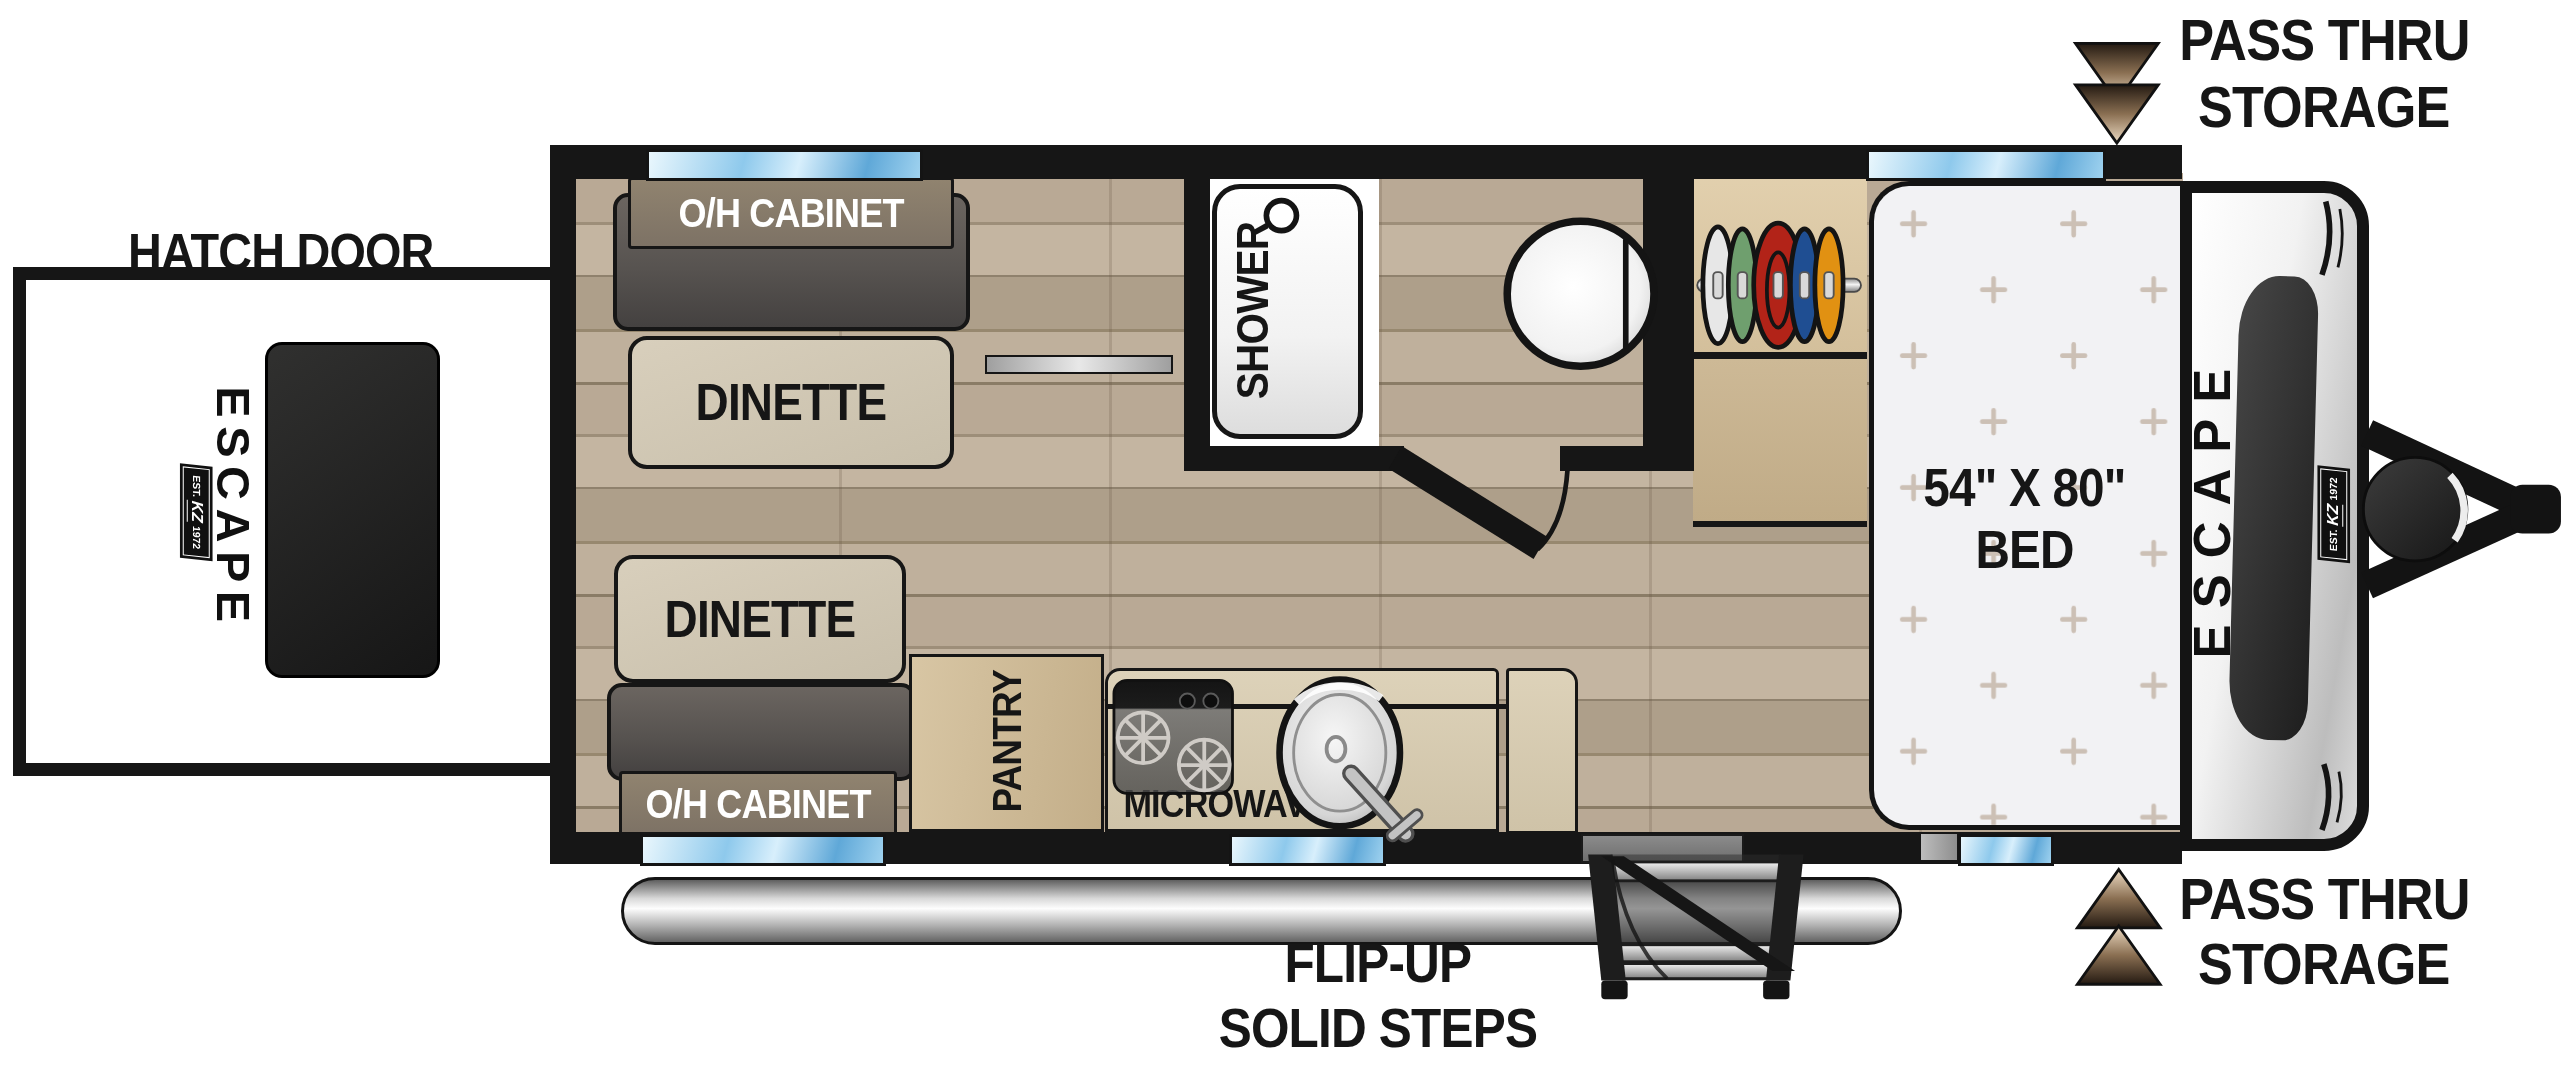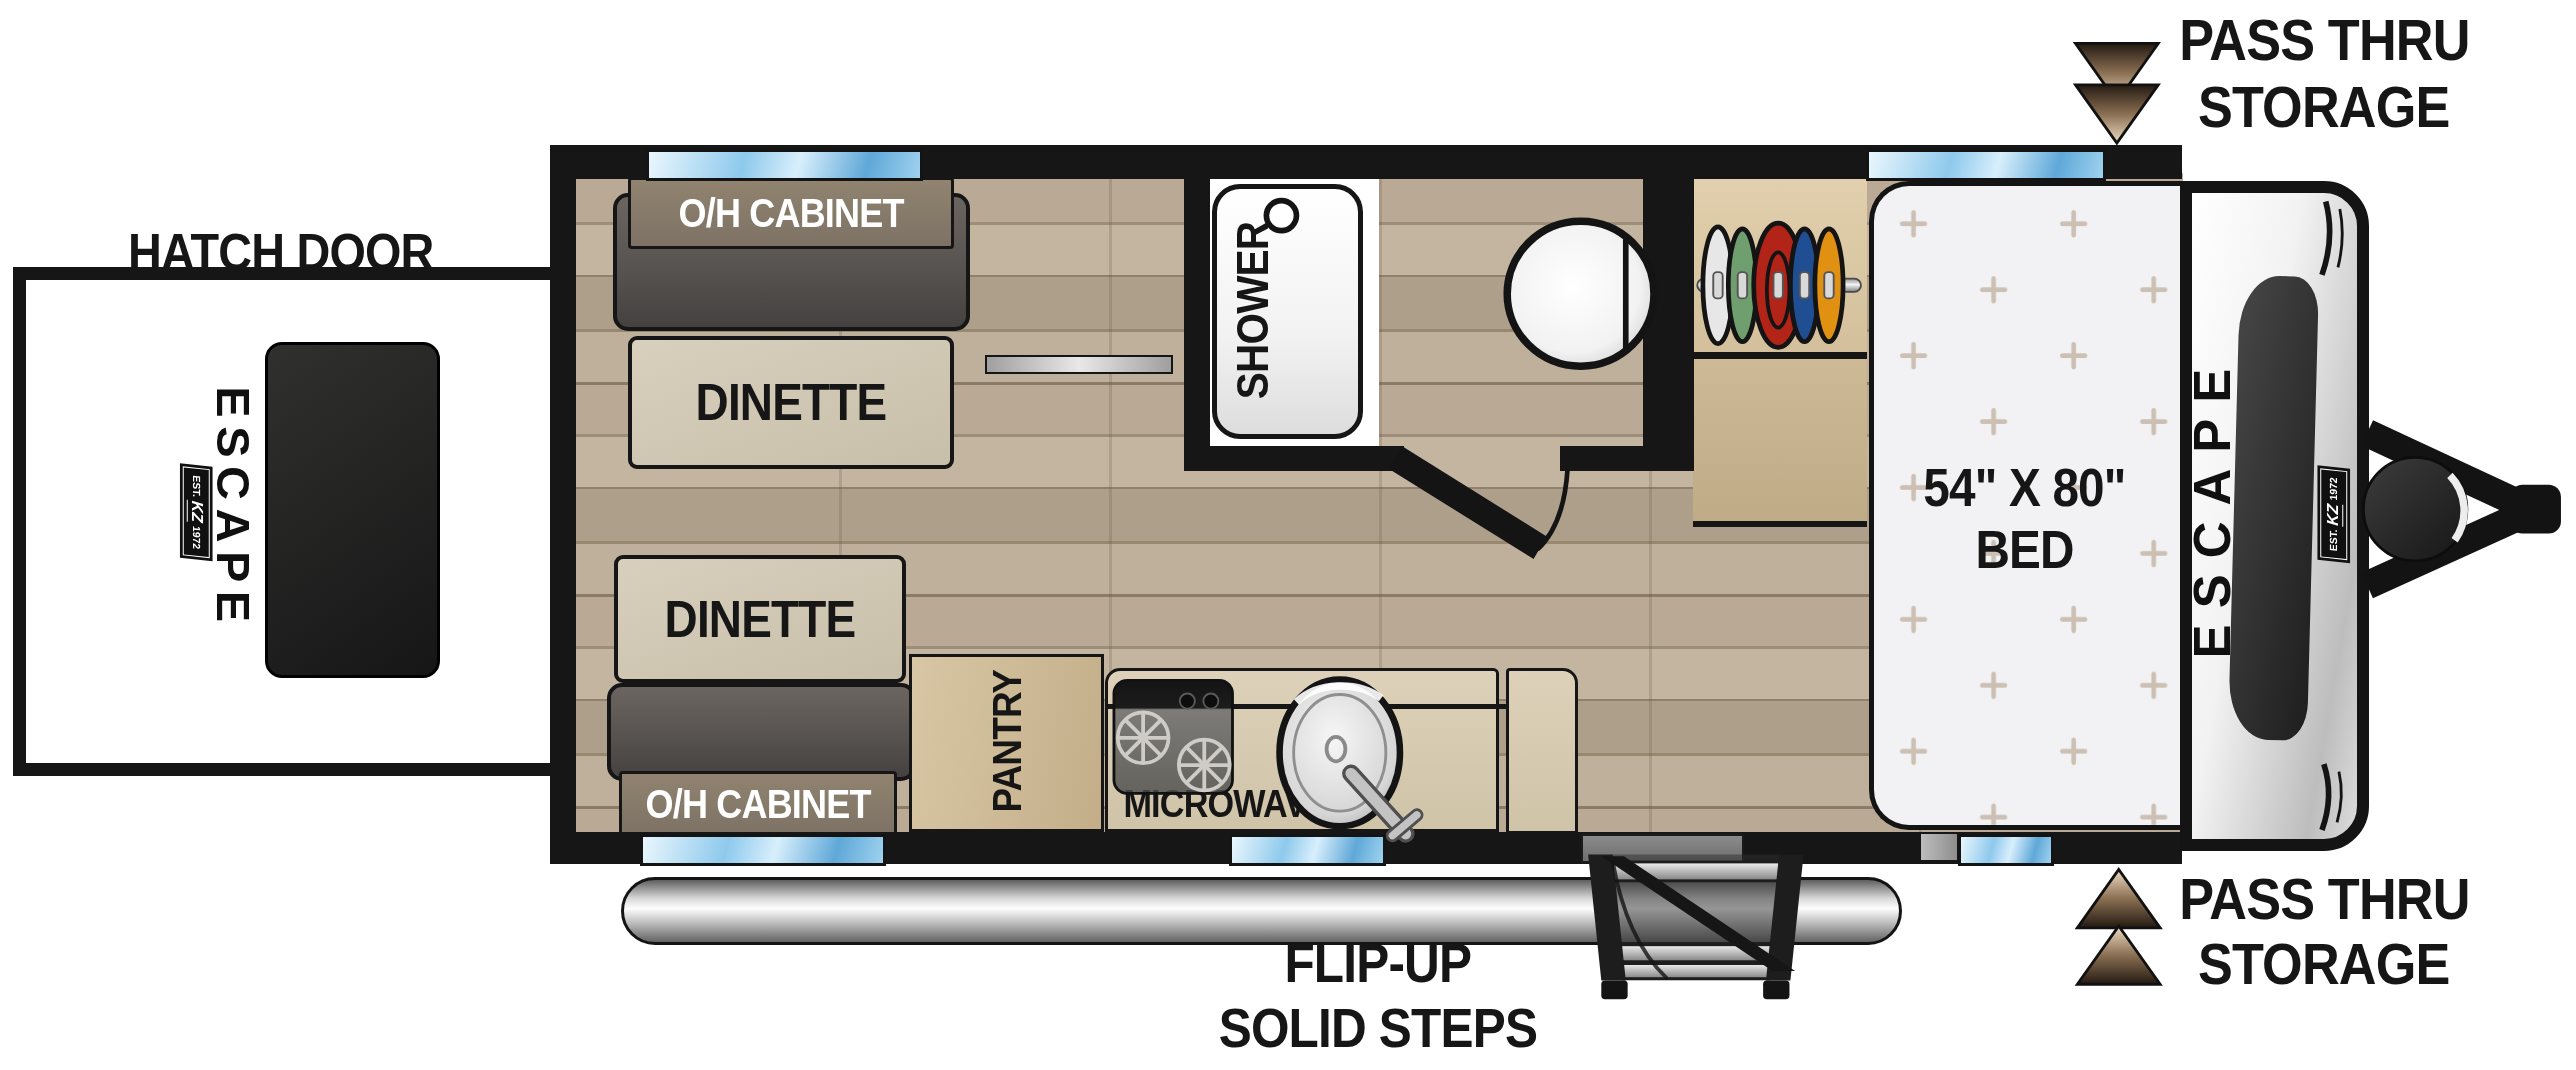--- a/index.html
+++ b/index.html
@@ -9,21 +9,21 @@
   .lbl{color:#161616;font-weight:bold;text-align:center;white-space:nowrap;}
   .cond{display:inline-block;transform:scaleX(.9);transform-origin:center;letter-spacing:-0.9px;}
   .wall{background:#161616;}
   .rot{display:flex;align-items:center;justify-content:center;}
   
   .window{height:26px;border:3.8px solid #141414;
     background:linear-gradient(105deg,#eaf7fd 0%,#8ec9ec 35%,#d8effc 55%,#5fa8d8 80%,#9fd2ef 100%);}
   
   .bench{background:linear-gradient(180deg,#6b6560 0%,#575350 55%,#444140 100%);
          border:4.7px solid #161616;border-radius:15px;}
-  .dinette{background:linear-gradient(160deg,#d8cfbc,#c8bfab);border:4.7px solid #161616;border-radius:9px;}
+  .dinette{background:linear-gradient(160deg,#d8cfbc,#c8bfab);border:4.7px solid #161616;border-radius:19px;}
   .ohcab{background:linear-gradient(180deg,#90836f,#7d7265);border:3.8px solid #161616;border-radius:3.8px;
          display:flex;align-items:center;justify-content:center;}
   .ohcab .txt{color:#ffffff;font-weight:bold;font-size:40px;}
   .dinette .txt{font-size:51px;}
   .quilt-svg{position:absolute;left:0;top:0;width:100%;height:100%;}
   .badge{background:#101010;color:#fff;border:1.9px solid #fff;box-shadow:0 0 0 2.8px #101010;
          display:flex;align-items:center;justify-content:center;gap:3.8px;transform-origin:center;}
   .badge .b-est{font-size:10.3px;font-weight:bold;}
   .badge .b-kz{font-size:16px;font-weight:bold;font-style:italic;border-bottom:1.9px solid #fff;}
   .badge .b-yr{font-size:10.3px;font-weight:bold;}

